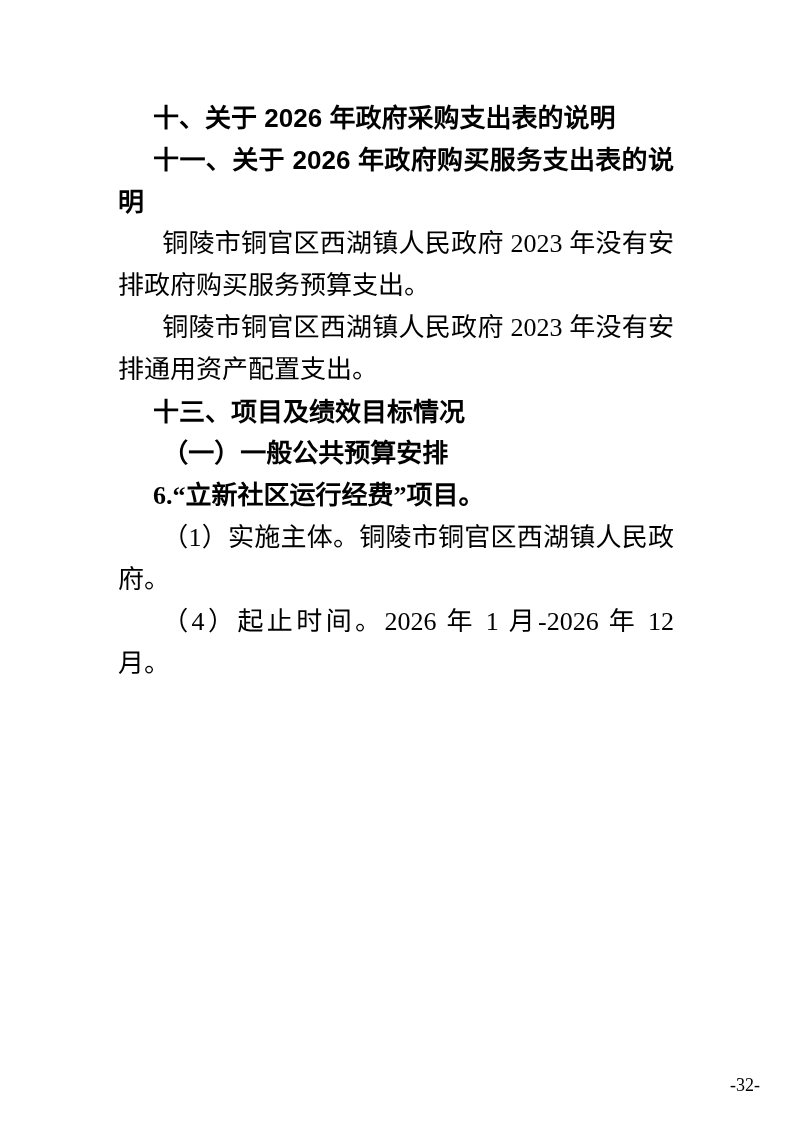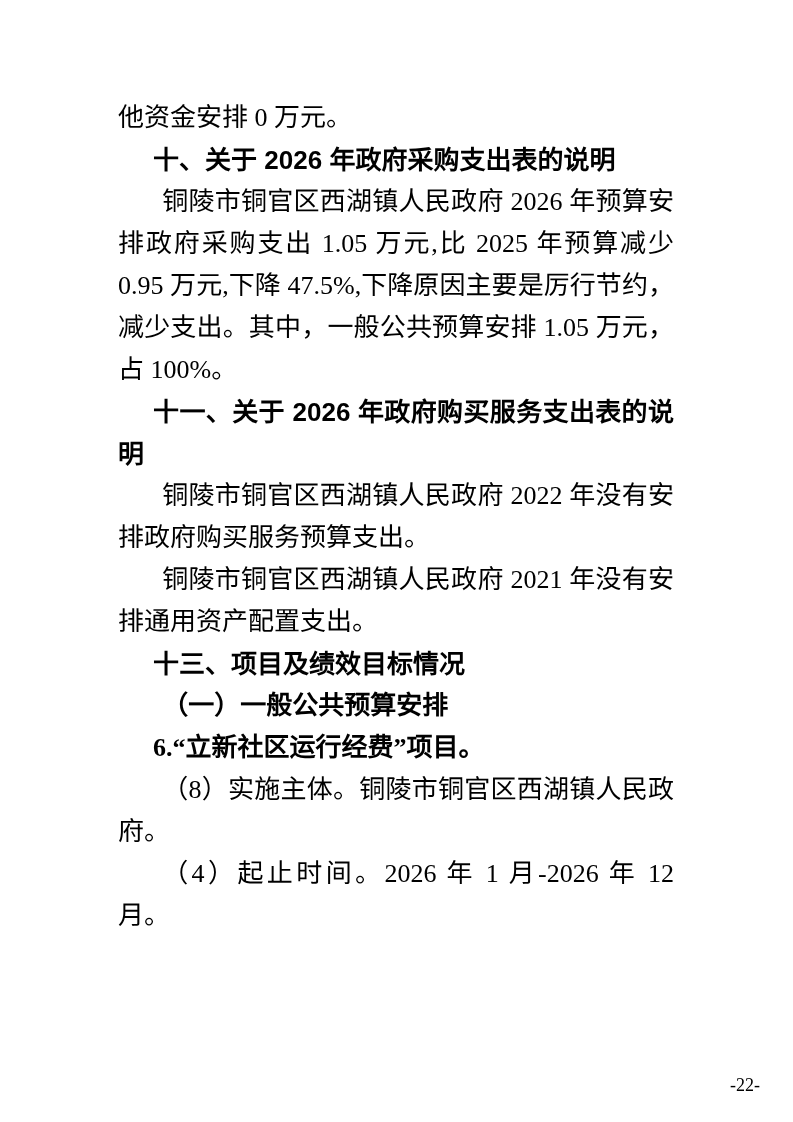--- a/index.html
+++ b/index.html
@@ -64,27 +64,25 @@
     line-height: 20px;
     font-family: "Liberation Serif", "DejaVu Serif", serif;
     color: #000000;
   }
 </style>
 </head>
 <body>
 
 <div class="page">
   <div class="content">
-    <p class="body-noindent">他资金安排 0 万元。</p>
     <p class="heading-1">十、关于 2026 年政府采购支出表的说明</p>
-    <p class="body">铜陵市铜官区西湖镇人民政府 2026 年预算安排政府采购支出 1.05 万元,比 2025 年预算减少 0.95 万元,下降 47.5%,下降原因主要是厉行节约，减少支出。其中，一般公共预算安排 1.05 万元，占 100%。</p>
     <p class="heading-1">十一、关于 2026 年政府购买服务支出表的说明</p>
-    <p class="body">铜陵市铜官区西湖镇人民政府 2022 年没有安排政府购买服务预算支出。</p>
-    <p class="body">铜陵市铜官区西湖镇人民政府 2021 年没有安排通用资产配置支出。</p>
+    <p class="body">铜陵市铜官区西湖镇人民政府 2023 年没有安排政府购买服务预算支出。</p>
+    <p class="body">铜陵市铜官区西湖镇人民政府 2023 年没有安排通用资产配置支出。</p>
     <p class="heading-1">十三、项目及绩效目标情况</p>
     <p class="heading-2">（一）一般公共预算安排</p>
     <p class="heading-3">6.“立新社区运行经费”项目。</p>
-    <p class="body">（8）实施主体。铜陵市铜官区西湖镇人民政府。</p>
+    <p class="body">（1）实施主体。铜陵市铜官区西湖镇人民政府。</p>
     <p class="body">（4）起止时间。2026 年 1 月-2026 年 12 月。</p>
 
   </div>
-  <div class="page-number">-22-</div>
+  <div class="page-number">-32-</div>
 </div>
 
 </body></html>

